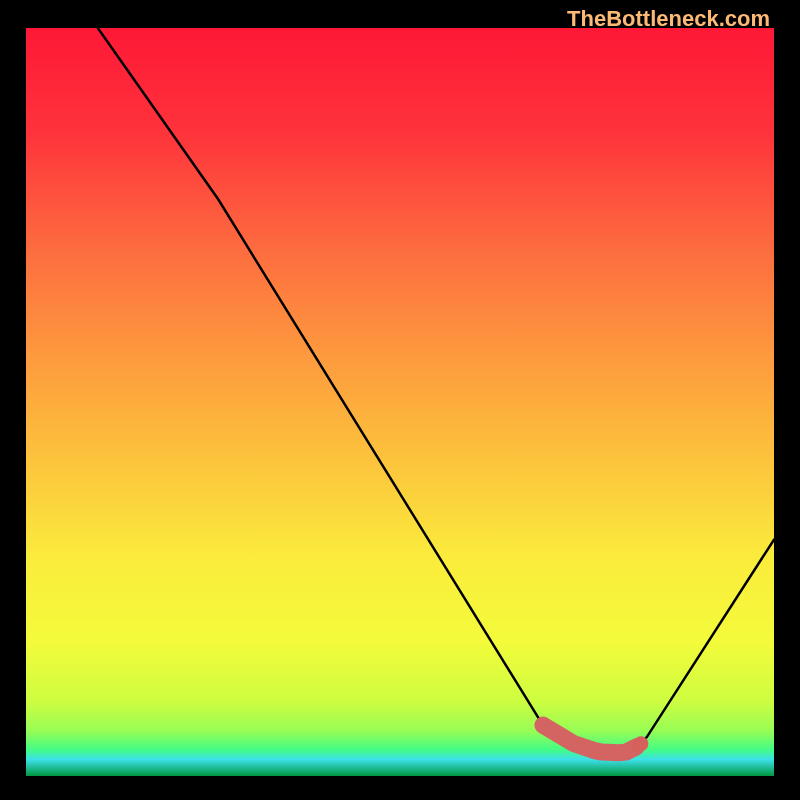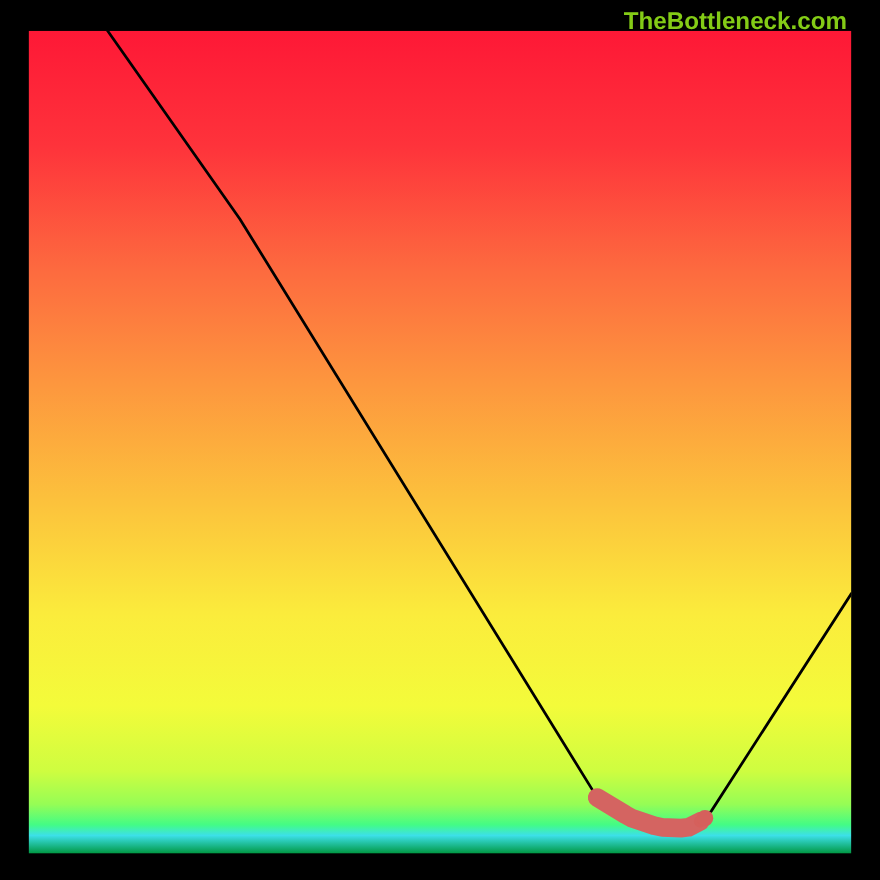--- a/index.html
+++ b/index.html
@@ -18,21 +18,21 @@
     height: 748px;
     background: #000;
   }
   .attrib {
     position: absolute;
     top: 6px;
     right: 30px;
     font-family: Arial, Helvetica, sans-serif;
     font-size: 22px;
     font-weight: 600;
-    color: #84cc16;
+    color: #fdba74;
   }
   svg.plot {
     position: absolute;
     left: 0;
     top: 0;
     width: 748px;
     height: 748px;
   }
 </style>
 </head>

